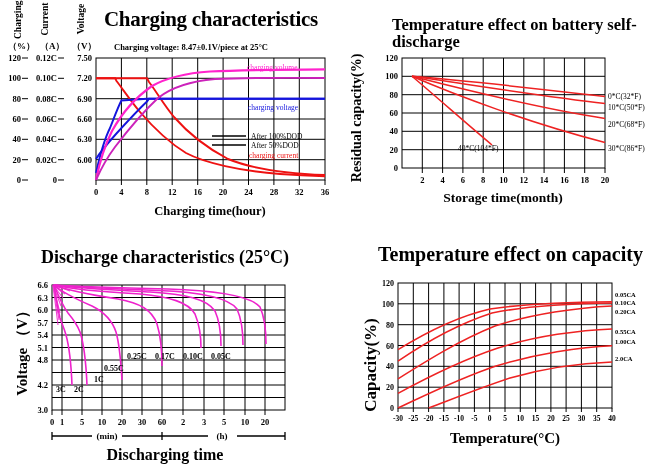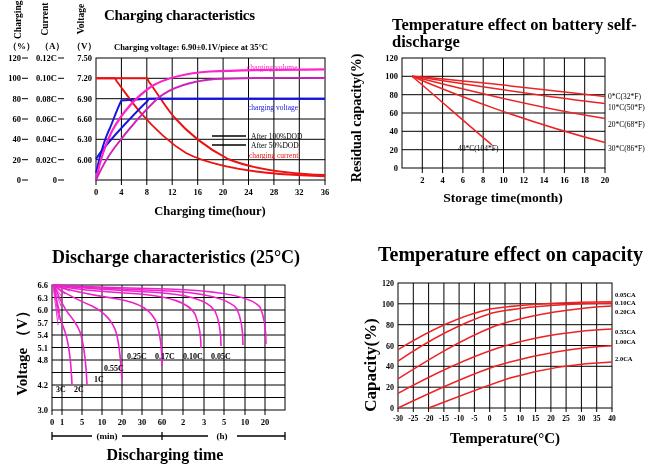--- a/index.html
+++ b/index.html
@@ -9,22 +9,22 @@
   .sub{font-weight:bold;font-size:8.5px;font-family:"Liberation Serif",serif;}
   .vlab{font-weight:bold;font-family:"Liberation Serif",serif;}
   svg{display:block;overflow:visible;}
   text{font-family:"Liberation Serif",serif;}
 </style>
 </head>
 <body>
 
 <div class="panel" style="left:0;top:0;width:340px;height:230px;">
 
-  <div class="ttl" style="position:absolute;left:104px;top:8px;font-size:15px;letter-spacing:-0.3px;">Charging characteristics</div>
-  <div class="sub" style="position:absolute;left:114px;top:42px;">Charging voltage:  6.90±0.1V/piece at 35°C</div>
+  <div class="ttl" style="position:absolute;left:104px;top:8px;font-size:21px;letter-spacing:-0.3px;">Charging characteristics</div>
+  <div class="sub" style="position:absolute;left:114px;top:42px;">Charging voltage:  8.47±0.1V/piece at 25°C</div>
 
   <div class="vlab" style="position:absolute;left:-8px;top:8px;width:52px;font-size:9.5px;transform:rotate(-90deg);transform-origin:center;text-align:center;white-space:nowrap;">Charging Volume</div>
   <div class="vlab" style="position:absolute;left:22px;top:14px;width:46px;font-size:9.5px;transform:rotate(-90deg);transform-origin:center;text-align:center;white-space:nowrap;">Current</div>
   <div class="vlab" style="position:absolute;left:58px;top:14px;width:46px;font-size:9.5px;transform:rotate(-90deg);transform-origin:center;text-align:center;white-space:nowrap;">Voltage</div>
 
   <div style="position:absolute;left:8px;top:40px;font-size:9px;font-weight:bold;">（%）</div>
   <div style="position:absolute;left:40px;top:40px;font-size:9px;font-weight:bold;">（A）</div>
   <div style="position:absolute;left:72px;top:40px;font-size:9px;font-weight:bold;">（V）</div>
 
   <svg width="340" height="175" style="position:absolute;left:0;top:55px;">
@@ -218,21 +218,21 @@
       <text x="224.4" y="128">16</text>
       <text x="244.7" y="128">18</text>
       <text x="265" y="128">20</text>
     </g>
     <text x="163" y="147" font-size="13.5" font-weight="bold" text-anchor="middle" fill="#000">Storage time(month)</text>
   </svg>
 </div>
 
 <div class="panel" style="left:0;top:230px;width:340px;height:242px;">
 
-  <div class="ttl" style="position:absolute;left:52px;top:18px;font-size:18px;">Discharge characteristics (25°C)</div>
+  <div class="ttl" style="position:absolute;left:41px;top:18px;font-size:18px;">Discharge characteristics (25°C)</div>
 
   <div class="vlab" style="position:absolute;left:-28px;top:110px;width:100px;font-size:15px;transform:rotate(-90deg);transform-origin:center;text-align:center;white-space:nowrap;">Voltage （V）</div>
 
   <svg width="340" height="185" style="position:absolute;left:0;top:50px;">
 
     <g stroke="#000" stroke-width="1" fill="none">
       <rect x="52" y="5" width="233" height="125"></rect>
       <line x1="52" y1="17.5" x2="285" y2="17.5"></line>
       <line x1="52" y1="30" x2="285" y2="30"></line>
       <line x1="52" y1="42.5" x2="285" y2="42.5"></line>

